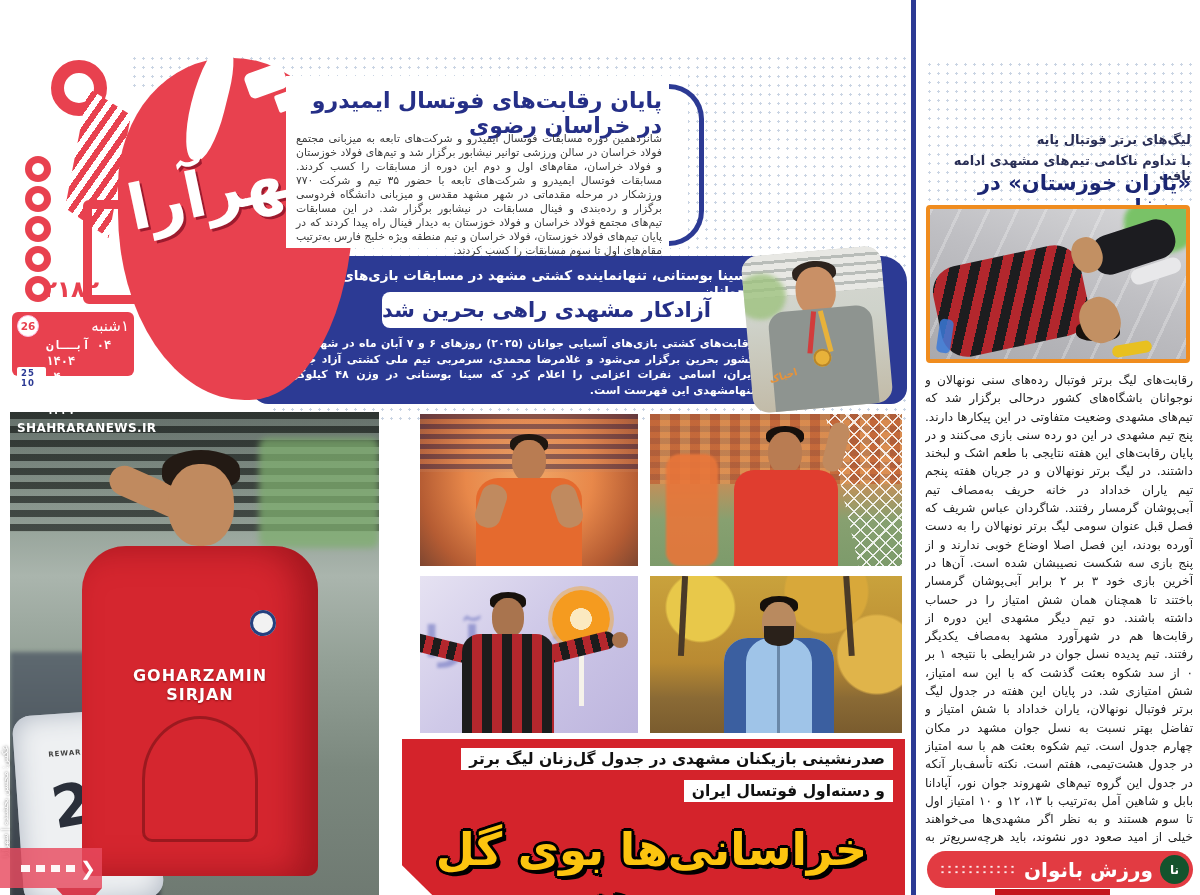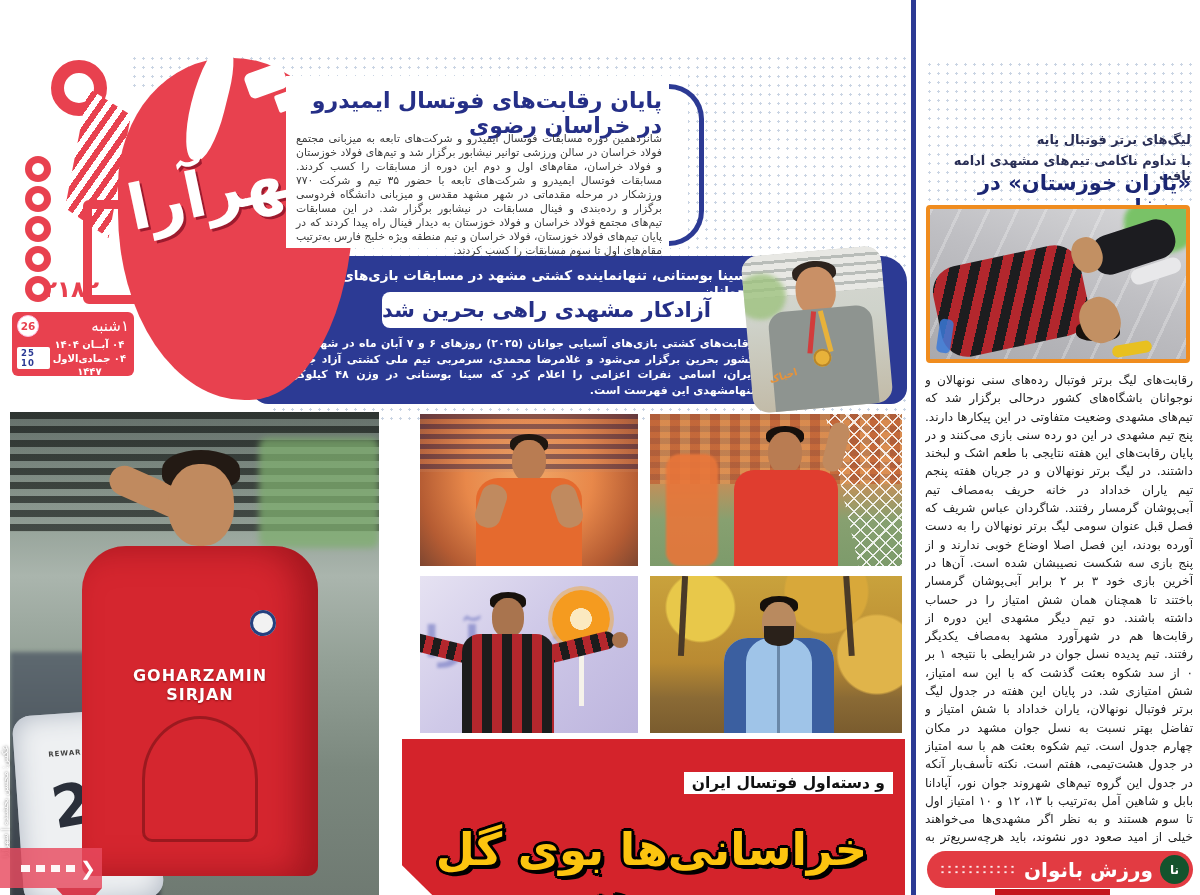--- a/index.html
+++ b/index.html
@@ -28,21 +28,21 @@
         font-size:62px;transform:rotate(-12deg);text-shadow:2px 3px 0 #9d1b2e;}
   .issue{position:absolute;left:8px;top:276px;width:126px;text-align:center;color:#e8414f;
         font-weight:800;font-size:23px;letter-spacing:11px;direction:rtl;z-index:5;}
   .datebox{position:absolute;left:12px;top:312px;width:122px;height:64px;background:#e8414f;border-radius:6px;
         color:#fff;z-index:6;padding:3px 5px;box-sizing:border-box;direction:rtl;}
   .datebox .r1{display:flex;justify-content:space-between;align-items:center;height:22px;}
   .datebox .dayname{font-size:15px;font-weight:400;}
   .datebox .daycirc{width:20px;height:20px;border-radius:50%;background:#fff;color:#e8414f;font-size:10.5px;
         font-weight:800;display:flex;align-items:center;justify-content:center;border:1.5px solid #fbd;}
   .datebox .r2{display:flex;justify-content:space-between;align-items:center;margin-top:1px;}
-  .datebox .cal2{font-size:10px;font-weight:700;line-height:1.35;text-align:center;}
+  .datebox .cal2{font-size:12px;font-weight:700;line-height:1.35;text-align:left;font-family:Liberation Mono, monospace;}
   .datebox .greg{background:#fff;color:#2c3a94;font-size:8.5px;font-weight:800;border-radius:2px;
         padding:1px 4px;direction:ltr;letter-spacing:1px;}
   .datebox .site{font-size:12px;font-weight:800;text-align:center;letter-spacing:.4px;margin-top:2px;direction:ltr;}
   
   .s1{position:absolute;left:286px;top:76px;width:402px;height:172px;background:#fff;z-index:5;}
   .s1 .bracket{position:absolute;right:-16px;top:8px;bottom:2px;width:30px;border:5px solid #2c3a94;
         border-left:none;border-radius:0 42px 42px 0;}
   .s1 h2{position:absolute;margin:0;top:12px;right:26px;left:6px;direction:rtl;text-align:right;
         font-size:22px;font-weight:800;color:#252f87;letter-spacing:-.5px;}
   .s1 p{position:absolute;margin:0;top:56px;right:26px;left:10px;direction:rtl;text-align:justify;
@@ -158,21 +158,21 @@
   .gp4 .head{position:absolute;left:112px;top:26px;width:34px;height:42px;background:#b98a5f;border-radius:46%;}
   .gp4 .hair{position:absolute;left:110px;top:20px;width:38px;height:17px;background:#15100b;border-radius:50% 50% 30% 30%;}
   .gp4 .beard{position:absolute;left:114px;top:50px;width:30px;height:20px;background:#2a211a;border-radius:0 0 46% 46%;}
   .gp4 .hood{position:absolute;left:74px;top:62px;width:110px;height:95px;background:#9fc4e8;border-radius:24px 24px 0 0;
       box-shadow:inset 22px 0 0 #3b5fa0,inset -22px 0 0 #3b5fa0;}
   .gp4 .zip{position:absolute;left:127px;top:66px;width:3px;height:91px;background:#6a88a8;}
   
   .bban{position:absolute;left:402px;top:739px;width:503px;height:156px;background:#d4232b;z-index:8;
       clip-path:polygon(0 0,100% 0,100% 100%,6% 100%,0 81%);}
   .bban .k1,.bban .k2{position:absolute;right:12px;direction:rtl;}
-  .bban .k1{top:10px;} .bban .k2{top:34px;}
+  .bban .k1{top:10px;} .bban .k2{top:42px;}
   .bban .k1 span,.bban .k2 span{background:#fff;color:#111;font-size:15.5px;font-weight:800;padding:2px 8px;}
   .bban .yellow{position:absolute;top:84px;left:0;right:4px;text-align:center;direction:rtl;
       font-size:45px;font-weight:800;color:#fcc40f;letter-spacing:-1px;
       text-shadow:3px 0 0 #000,-3px 0 0 #000,0 3px 0 #000,0 -3px 0 #000,2px 2px 0 #000,-2px 2px 0 #000,2px -2px 0 #000,-2px -2px 0 #000,4px 4px 0 #000;}
   
   .rc-k1,.rc-k2{position:absolute;left:925px;width:266px;direction:rtl;text-align:right;
       font-size:13px;font-weight:700;color:#2a2f55;}
   .rc-k1{top:132px;} .rc-k2{top:153px;}
   .rc-h{position:absolute;left:925px;top:171px;width:266px;direction:rtl;text-align:right;
       font-size:21px;font-weight:800;color:#1b2673;letter-spacing:-.5px;}
@@ -328,20 +328,23 @@
     <div class="trunk" style="left:30px;transform:rotate(3deg);"></div>
     <div class="trunk" style="left:196px;transform:rotate(-4deg);"></div>
     <div class="hood"></div>
     <div class="zip"></div>
     <div class="hair"></div>
     <div class="head"></div>
     <div class="beard"></div>
   </div>
 
   <div class="bban">
+    <div class="k1">
+      <span>صدرنشینی بازیکنان مشهدی در جدول گل‌زنان لیگ برتر</span>
+    </div>
     <div class="k2">
       <span>و دسته‌اول فوتسال ایران</span>
     </div>
     <div class="yellow">خراسانی‌ها بوی گل می‌دهند</div>
   </div>
 
   <div class="rc-k1">لیگ‌های برتر فوتبال پایه</div>
   <div class="rc-k2">با تداوم ناکامی تیم‌های مشهدی ادامه یافت</div>
   <div class="rc-h">«یاران خوزستان» در برزخ!</div>
 

